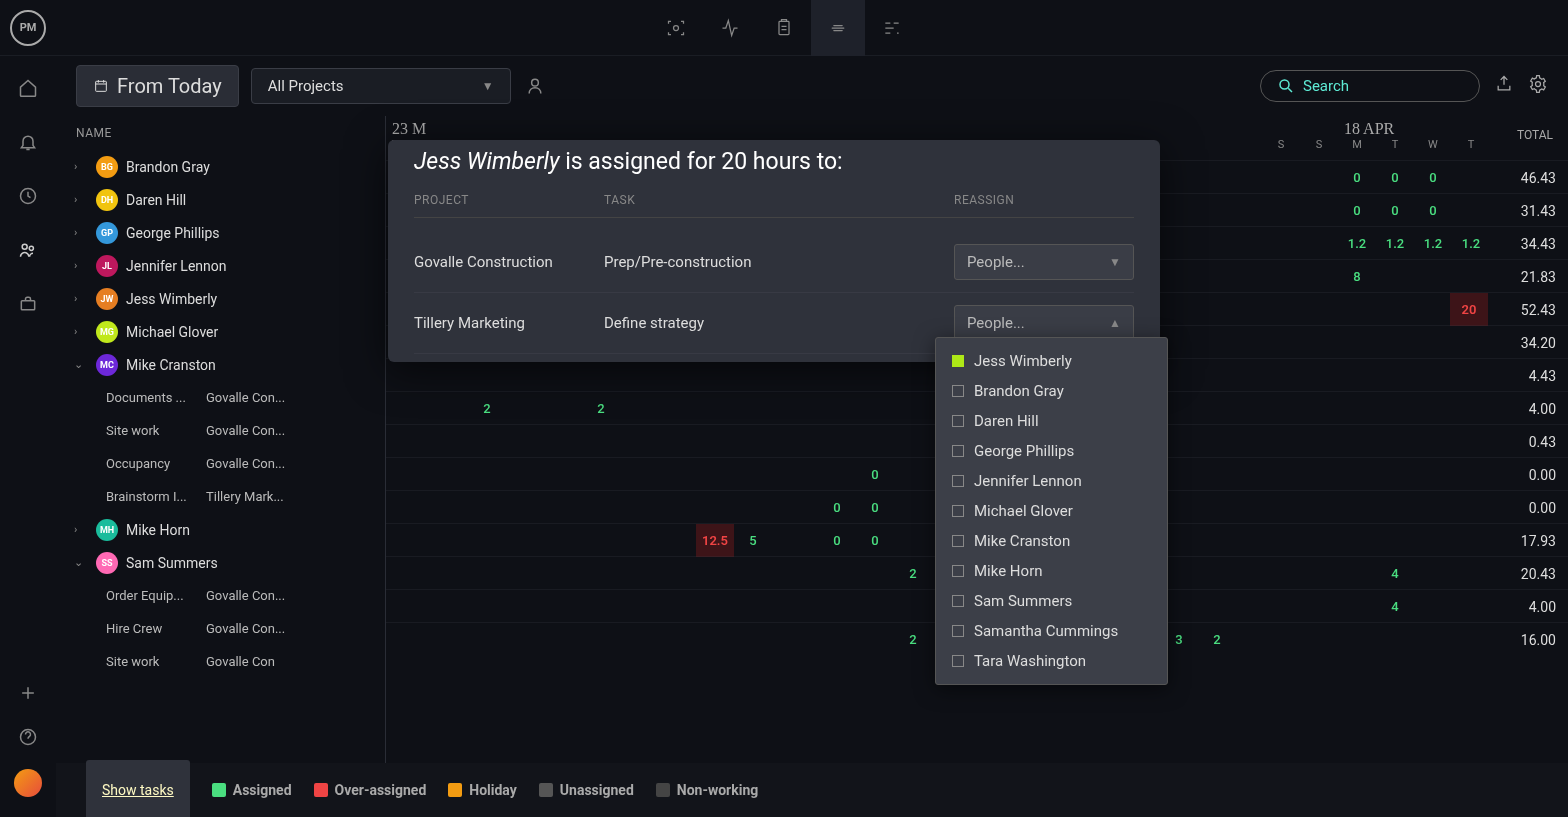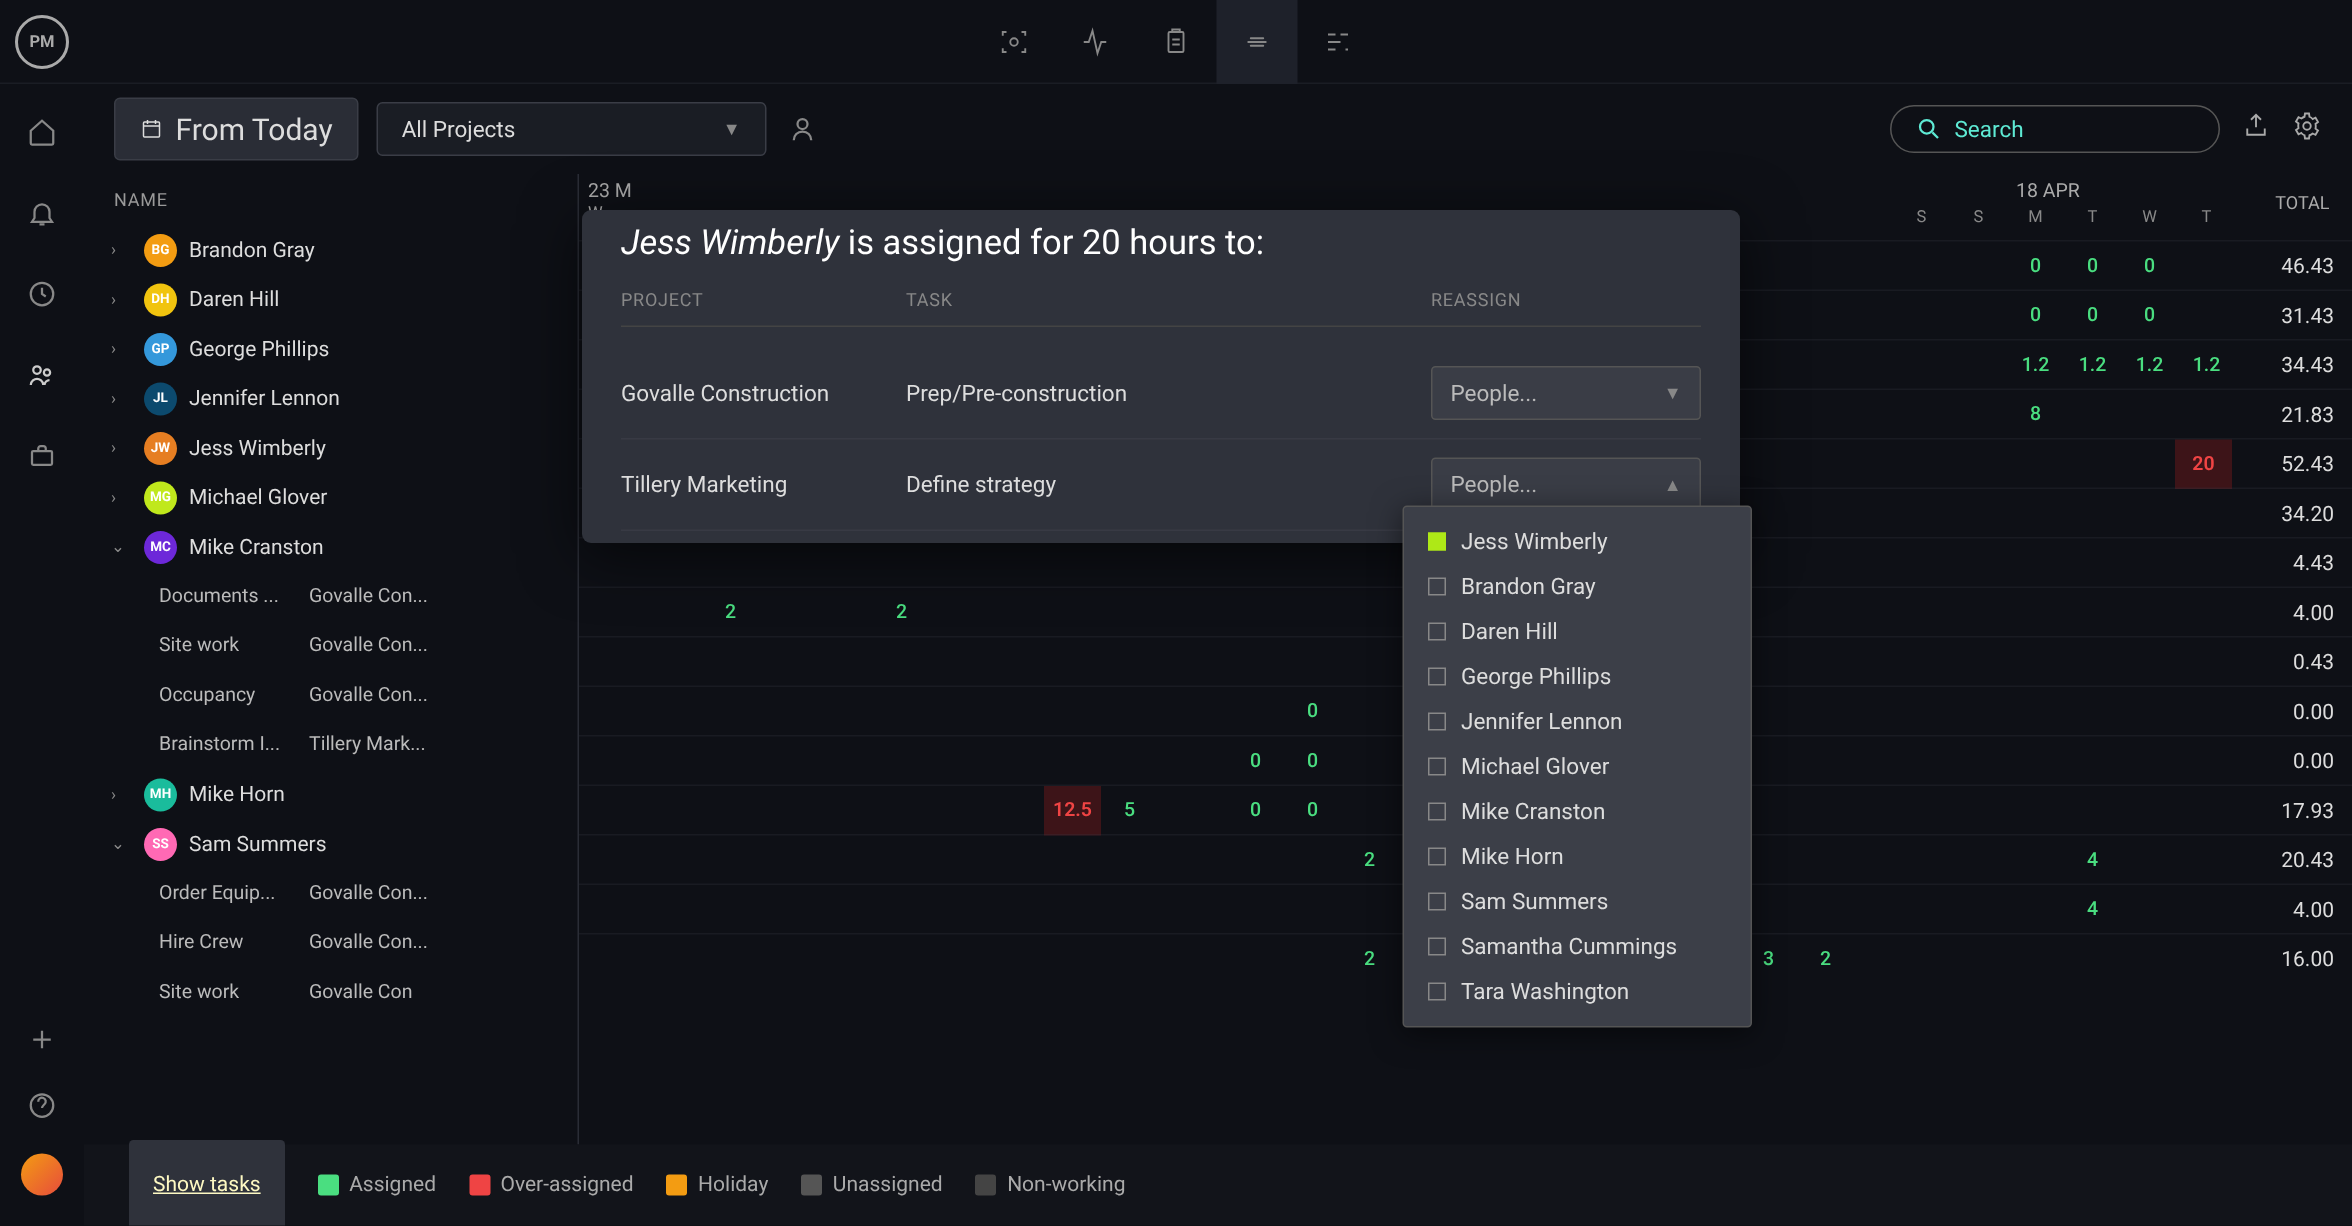--- a/index.html
+++ b/index.html
@@ -34,21 +34,21 @@
 .name-row { height: 33px; display: flex; align-items: center; padding: 0 8px 0 18px; gap: 8px; font-size: 14px; color: #ddd; }
 .name-row .expand { width: 14px; color: #888; cursor: pointer; font-size: 11px; }
 .avatar { width: 22px; height: 22px; border-radius: 50%; display: flex; align-items: center; justify-content: center; font-size: 9px; font-weight: bold; color: #fff; flex-shrink: 0; }
 .task-row { display: flex; padding-left: 50px; font-size: 13px; color: #bbb; align-items: center; height: 33px; gap: 0; }
 .task-name { width: 100px; overflow: hidden; text-overflow: ellipsis; white-space: nowrap; }
 .task-proj { overflow: hidden; text-overflow: ellipsis; white-space: nowrap; flex: 1; }
 
 .grid-area { flex: 1; position: relative; }
 .grid-header { height: 44px; display: flex; position: relative; }
 .date-group { position: absolute; font-size: 11px; color: #aaa; }
-.date-main { font-size: 13px; }
+.date-main { font-size: 16px; font-family: Liberation Serif, serif; }
 .day-labels { position: absolute; top: 22px; left: 0; right: 0; display: flex; }
 .day-label { width: 38px; text-align: center; font-size: 11px; color: #888; }
 .total-header { position: absolute; right: 15px; top: 12px; font-size: 12px; color: #aaa; }
 
 .grid-body { position: relative; }
 .grid-row { height: 33px; position: relative; border-top: 1px solid rgba(60,60,70,0.25); }
 .cell { position: absolute; width: 38px; height: 33px; display: flex; align-items: center; justify-content: center; font-size: 13px; font-weight: 500; }
 .cell.green { color: #4ade80; }
 .cell.red { color: #ef4444; background: rgba(150,30,30,0.35); font-weight: 600; }
 .total-cell { position: absolute; right: 12px; height: 33px; display: flex; align-items: center; font-size: 14px; color: #ddd; }
@@ -69,21 +69,21 @@
 .btn-save { background: #aee817; color: #222; padding: 9px 26px; border-radius: 3px; font-size: 15px; cursor: pointer; border: none; }
 .btn-close { background: #5a5d66; color: #ddd; padding: 9px 22px; border-radius: 3px; font-size: 15px; cursor: pointer; border: none; }
 
 .people-dropdown { position: absolute; left: 935px; top: 337px; width: 233px; background: #3c3f48; border: 1px solid #555; border-radius: 3px; z-index: 200; padding: 8px 0; box-shadow: 0 4px 20px rgba(0,0,0,0.5); }
 .pd-item { padding: 6px 16px; display: flex; align-items: center; gap: 10px; font-size: 15px; color: #ddd; cursor: pointer; }
 .pd-check { width: 12px; height: 12px; border: 1px solid #888; }
 .pd-check.checked { background: #aee817; border-color: #aee817; }
 
 .footer { height: 54px; background: #12141a; display: flex; align-items: center; padding: 0 30px; gap: 22px; font-size: 14px; color: #aaa; }
 .show-tasks { background: #2f323b; padding: 22px 16px; border-radius: 3px; color: #fef9c3; cursor: pointer; text-decoration: underline; }
-.legend-item { display: flex; align-items: center; gap: 7px; }
+.legend-item { display: flex; align-items: center; gap: 7px; font-weight: bold; }
 .legend-sq { width: 14px; height: 14px; border-radius: 2px; }
 
 svg { width: 20px; height: 20px; }
 </style>
 </head>
 <body>
 
 <div class="topbar">
   <div class="logo">
     <div class="logo-circle">PM</div>
@@ -216,21 +216,21 @@
             <div class="avatar" style="background:#f1c40f">DH</div>
             <span>Daren Hill</span>
           </div>
           <div class="name-row">
             <span class="expand">›</span>
             <div class="avatar" style="background:#3498db">GP</div>
             <span>George Phillips</span>
           </div>
           <div class="name-row">
             <span class="expand">›</span>
-            <div class="avatar" style="background:#0c4a6e">JL</div>
+            <div class="avatar" style="background:#be185d">JL</div>
             <span>Jennifer Lennon</span>
           </div>
           <div class="name-row">
             <span class="expand">›</span>
             <div class="avatar" style="background:#e67e22">JW</div>
             <span>Jess Wimberly</span>
           </div>
           <div class="name-row">
             <span class="expand">›</span>
             <div class="avatar" style="background:#c0e81c">MG</div>

